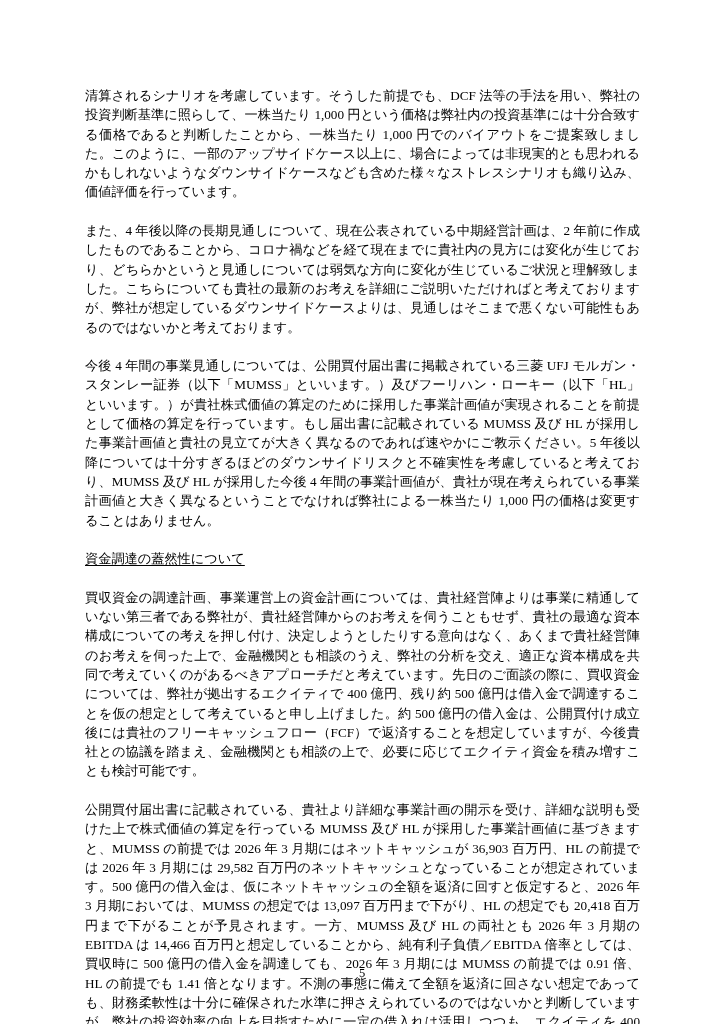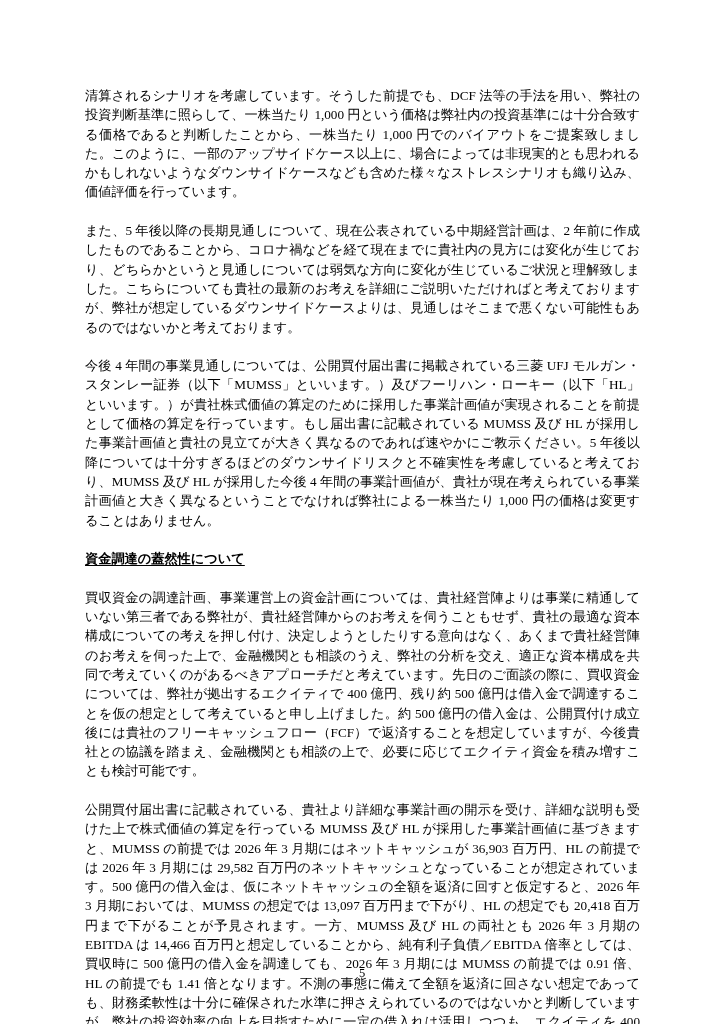--- a/index.html
+++ b/index.html
@@ -18,21 +18,21 @@
     overflow: hidden;
   }
   .para {
     text-align: justify;
     margin-bottom: 19.3px;
   }
   .emphasis { font-weight: normal; }
   .section-heading {
     font-size: 13.2px;
     line-height: 19.3px;
-    font-weight: bold;
+    font-weight: normal;
     text-decoration: underline;
     text-underline-offset: 2px;
     margin-bottom: 19.3px;
   }
   .page-number {
     position: absolute;
     bottom: 44px;
     left: 0;
     width: 100%;
     text-align: center;
@@ -40,21 +40,21 @@
     line-height: 14px;
   }
 </style>
 </head>
 <body>
 
 <div class="page">
 
   <p class="para">清算されるシナリオを考慮しています。そうした前提でも、DCF 法等の手法を用い、弊社の投資判断基準に照らして、一株当たり 1,000 円という価格は弊社内の投資基準には十分合致する価格であると判断したことから、一株当たり 1,000 円でのバイアウトをご提案致しました。このように、一部のアップサイドケース以上に、場合によっては非現実的とも思われるかもしれないようなダウンサイドケースなども含めた様々なストレスシナリオも織り込み、価値評価を行っています。</p>
 
-  <p class="para">また、5 年後以降の長期見通しについて、現在公表されている中期経営計画は、2 年前に作成したものであることから、コロナ禍などを経て現在までに貴社内の見方には変化が生じており、どちらかというと見通しについては弱気な方向に変化が生じているご状況と理解致しました。こちらについても貴社の最新のお考えを詳細にご説明いただければと考えておりますが、弊社が想定しているダウンサイドケースよりは、見通しはそこまで悪くない可能性もあるのではないかと考えております。</p>
+  <p class="para">また、4 年後以降の長期見通しについて、現在公表されている中期経営計画は、2 年前に作成したものであることから、コロナ禍などを経て現在までに貴社内の見方には変化が生じており、どちらかというと見通しについては弱気な方向に変化が生じているご状況と理解致しました。こちらについても貴社の最新のお考えを詳細にご説明いただければと考えておりますが、弊社が想定しているダウンサイドケースよりは、見通しはそこまで悪くない可能性もあるのではないかと考えております。</p>
 
   <p class="para"><span>今後 4 年間の事業見通しについては、公開買付届出書に掲載されている三菱 UFJ モルガン・スタンレー証券（以下「MUMSS」といいます。）及びフーリハン・ローキー（以下「HL」といいます。）が貴社株式価値の算定のために採用した事業計画値が実現されることを前提として価格の算定を行っています。もし届出書に記載されている MUMSS 及び HL が採用した事業計画値と貴社の見立てが大きく異なるのであれば速やかにご教示ください。</span><span class="emphasis">5 年後以降については十分すぎるほどのダウンサイドリスクと不確実性を考慮していると考えており、MUMSS 及び HL が採用した今後 4 年間の事業計画値が、貴社が現在考えられている事業計画値と大きく異なるということでなければ弊社による一株当たり 1,000 円の価格は変更することはありません。</span></p>
 
   <h2 class="section-heading">資金調達の蓋然性について</h2>
 
   <p class="para">買収資金の調達計画、事業運営上の資金計画については、貴社経営陣よりは事業に精通していない第三者である弊社が、貴社経営陣からのお考えを伺うこともせず、貴社の最適な資本構成についての考えを押し付け、決定しようとしたりする意向はなく、あくまで貴社経営陣のお考えを伺った上で、金融機関とも相談のうえ、弊社の分析を交え、適正な資本構成を共同で考えていくのがあるべきアプローチだと考えています。先日のご面談の際に、買収資金については、弊社が拠出するエクイティで 400 億円、残り約 500 億円は借入金で調達することを仮の想定として考えていると申し上げました。約 500 億円の借入金は、公開買付け成立後には貴社のフリーキャッシュフロー（FCF）で返済することを想定していますが、今後貴社との協議を踏まえ、金融機関とも相談の上で、必要に応じてエクイティ資金を積み増すことも検討可能です。</p>
 
   <p class="para"><span>公開買付届出書に記載されている、貴社より詳細な事業計画の開示を受け、詳細な説明も受けた上で株式価値の算定を行っている MUMSS 及び HL が採用した事業計画値に基づきますと、MUMSS の前提では 2026 年 3 月期にはネットキャッシュが 36,903 百万円、HL の前提では 2026 年 3 月期には 29,582 百万円のネットキャッシュとなっていることが想定されています。500 億円の借入金は、仮にネットキャッシュの全額を返済に回すと仮定すると、2026 年 3 月期においては、MUMSS の想定では 13,097 百万円まで下がり、HL の想定でも 20,418 百万円まで下がることが予見されます。</span><span class="emphasis">一方、MUMSS 及び HL の両社とも 2026 年 3 月期の EBITDA は 14,466 百万円と想定していることから、純有利子負債／EBITDA 倍率としては、買収時に 500 億円の借入金を調達しても、2026 年 3 月期には MUMSS の前提では 0.91 倍、HL の前提でも 1.41 倍となります。不測の事態に備えて全額を返済に回さない想定であっても、財務柔軟性は十分に確保された水準に押さえられているのではないかと判断していますが、弊社の投資効率の向上を目指すために一定の借入れは活用しつつも、エクイティを 400 億円以上に積み増すことも含め、御社に事業運営上十分な柔軟性を保てるような資本構成を協議・検討させていただきたいと考えています。</span></p>
 
   <div class="page-number">5</div>

